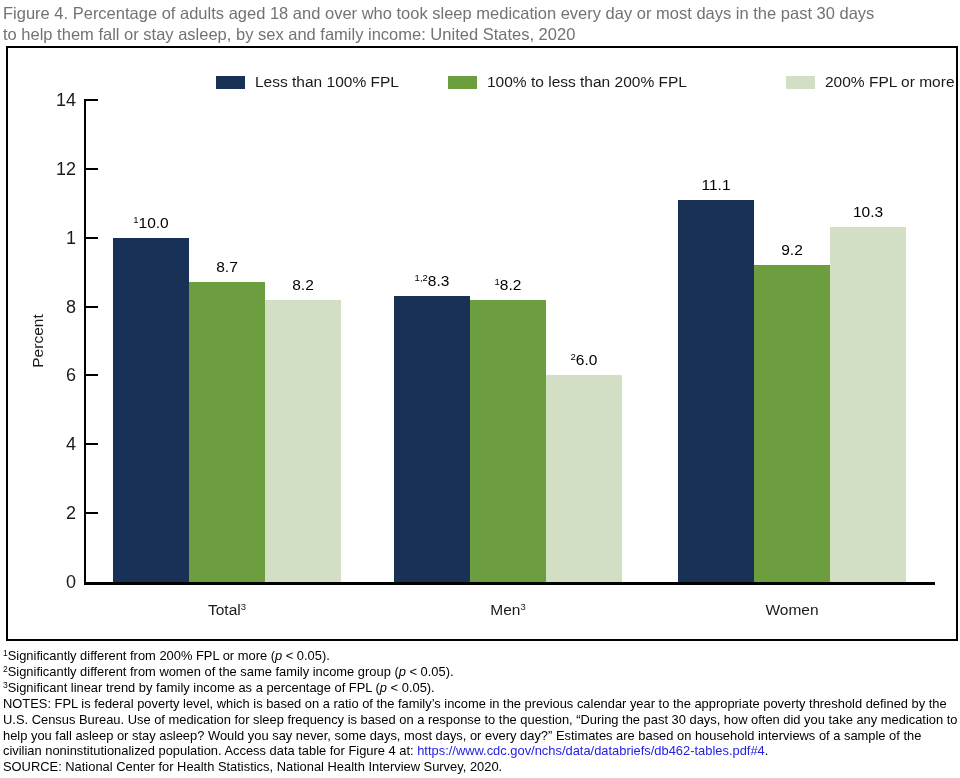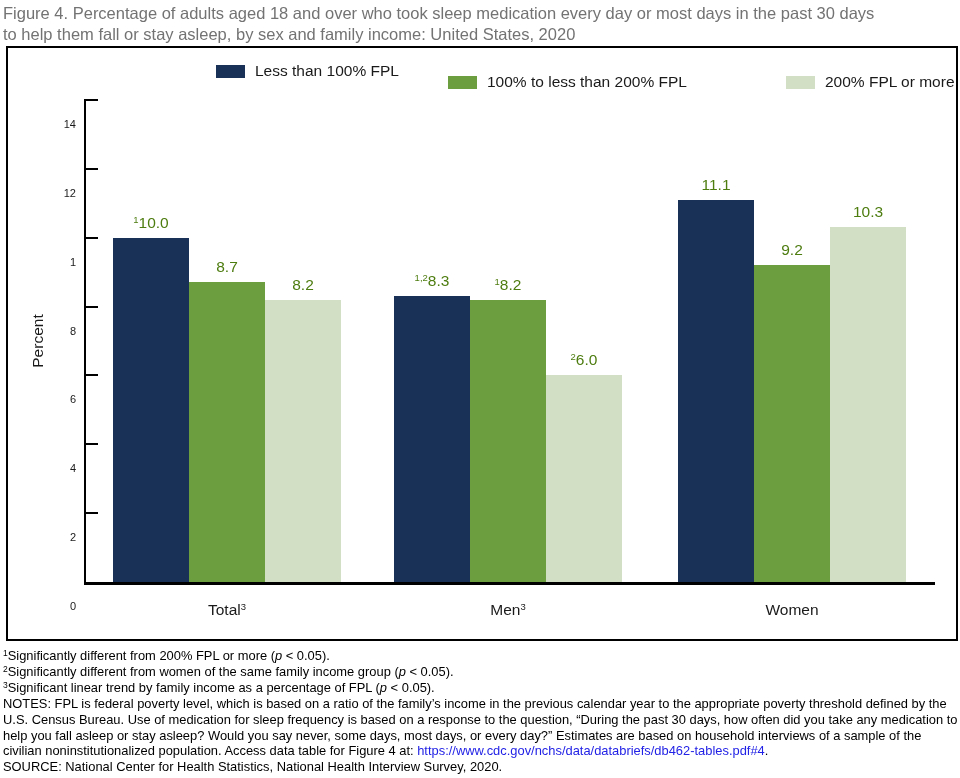--- a/index.html
+++ b/index.html
@@ -14,30 +14,30 @@
   }
   .chart-box{
     position:absolute;left:6px;top:46px;width:948px;height:591px;
     border:2px solid #000;box-sizing:content-box;background:#fff;
   }
   .plot-region{position:absolute;left:0;top:0;width:100%;height:100%;}
   .legend-item{position:absolute;display:flex;align-items:center;font-size:15.5px;color:#1a1a1a;white-space:nowrap;}
   .legend-swatch{width:29px;height:13px;margin-right:10px;flex:0 0 auto;}
   .axis-line,.tick,.baseline{position:absolute;background:#000;}
   .ytick-label{
-    position:absolute;width:50px;text-align:right;font-size:11px;color:#1a1a1a;line-height:20px;margin-top:24px;
+    position:absolute;width:50px;text-align:right;font-size:18px;color:#1a1a1a;line-height:20px;
   }
   .ylabel{
     position:absolute;width:62px;height:20px;text-align:center;
     font-size:15.5px;color:#1a1a1a;transform:rotate(-90deg);transform-origin:center center;
   }
   .bar{position:absolute;}
   .bar-value-label{
     position:absolute;width:120px;text-align:center;
-    font-size:15.5px;color:#4d7c0f;line-height:18px;white-space:nowrap;
+    font-size:15.5px;color:#000000;line-height:18px;white-space:nowrap;
   }
   .x-category-label{
     position:absolute;width:160px;text-align:center;
     font-size:15.5px;color:#1a1a1a;line-height:20px;
   }
   sup,.supx{font-size:9.5px;vertical-align:5px;line-height:0;}
   .footer{
     position:absolute;left:3px;top:648px;width:955px;
     font-size:12.9px;line-height:15.9px;color:#000;
   }
@@ -87,21 +87,21 @@
       <div class="bar" style="left: 538px; top: 327.429px; width: 76px; height: 206.571px; background: rgb(211, 223, 197);"></div>
       <div class="bar-value-label" style="left: 516px; top: 303.429px;"><span class="supx">2</span>6.0</div>
       <div class="x-category-label" style="left: 420px; top: 552px;">Men<span class="supx">3</span></div>
       <div class="bar" style="left: 670px; top: 151.843px; width: 76px; height: 382.157px; background: rgb(26, 49, 87);"></div>
       <div class="bar-value-label" style="left: 648px; top: 127.843px;">11.1</div>
       <div class="bar" style="left: 746px; top: 217.257px; width: 76px; height: 316.743px; background: rgb(108, 158, 63);"></div>
       <div class="bar-value-label" style="left: 724px; top: 193.257px;">9.2</div>
       <div class="bar" style="left: 822px; top: 179.386px; width: 76px; height: 354.614px; background: rgb(211, 223, 197);"></div>
       <div class="bar-value-label" style="left: 800px; top: 155.386px;">10.3</div>
       <div class="x-category-label" style="left: 704px; top: 552px;">Women</div>
-      <div class="legend-item" style="left: 208px; top: 14px;">
+      <div class="legend-item" style="left: 208px; top: 25px;">
         <span class="legend-swatch" style="background: rgb(26, 49, 87);"></span>
         <span>Less than 100% FPL</span>
       </div>
       <div class="legend-item" style="left: 440px; top: 25px;">
         <span class="legend-swatch" style="background: rgb(108, 158, 63);"></span>
         <span>100% to less than 200% FPL</span>
       </div>
       <div class="legend-item" style="left: 734px; top: 25px; padding-left: 44px;">
         <span class="legend-swatch" style="background: rgb(211, 223, 197);"></span>
         <span>200% FPL or more</span>

